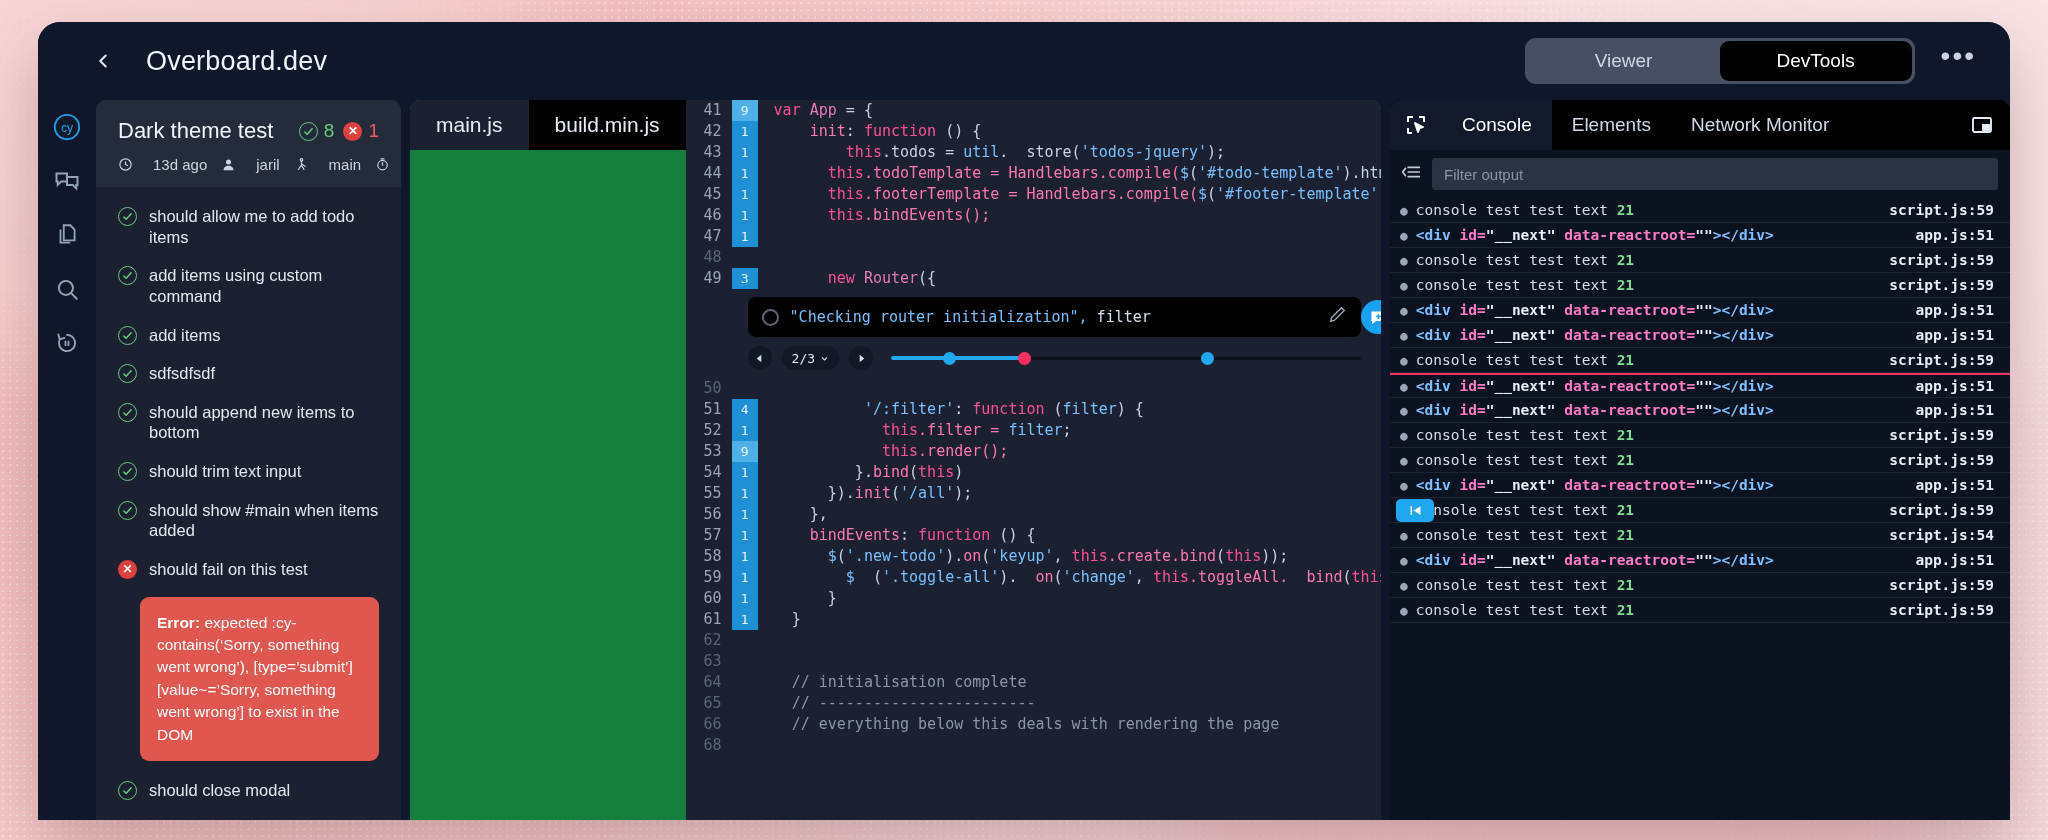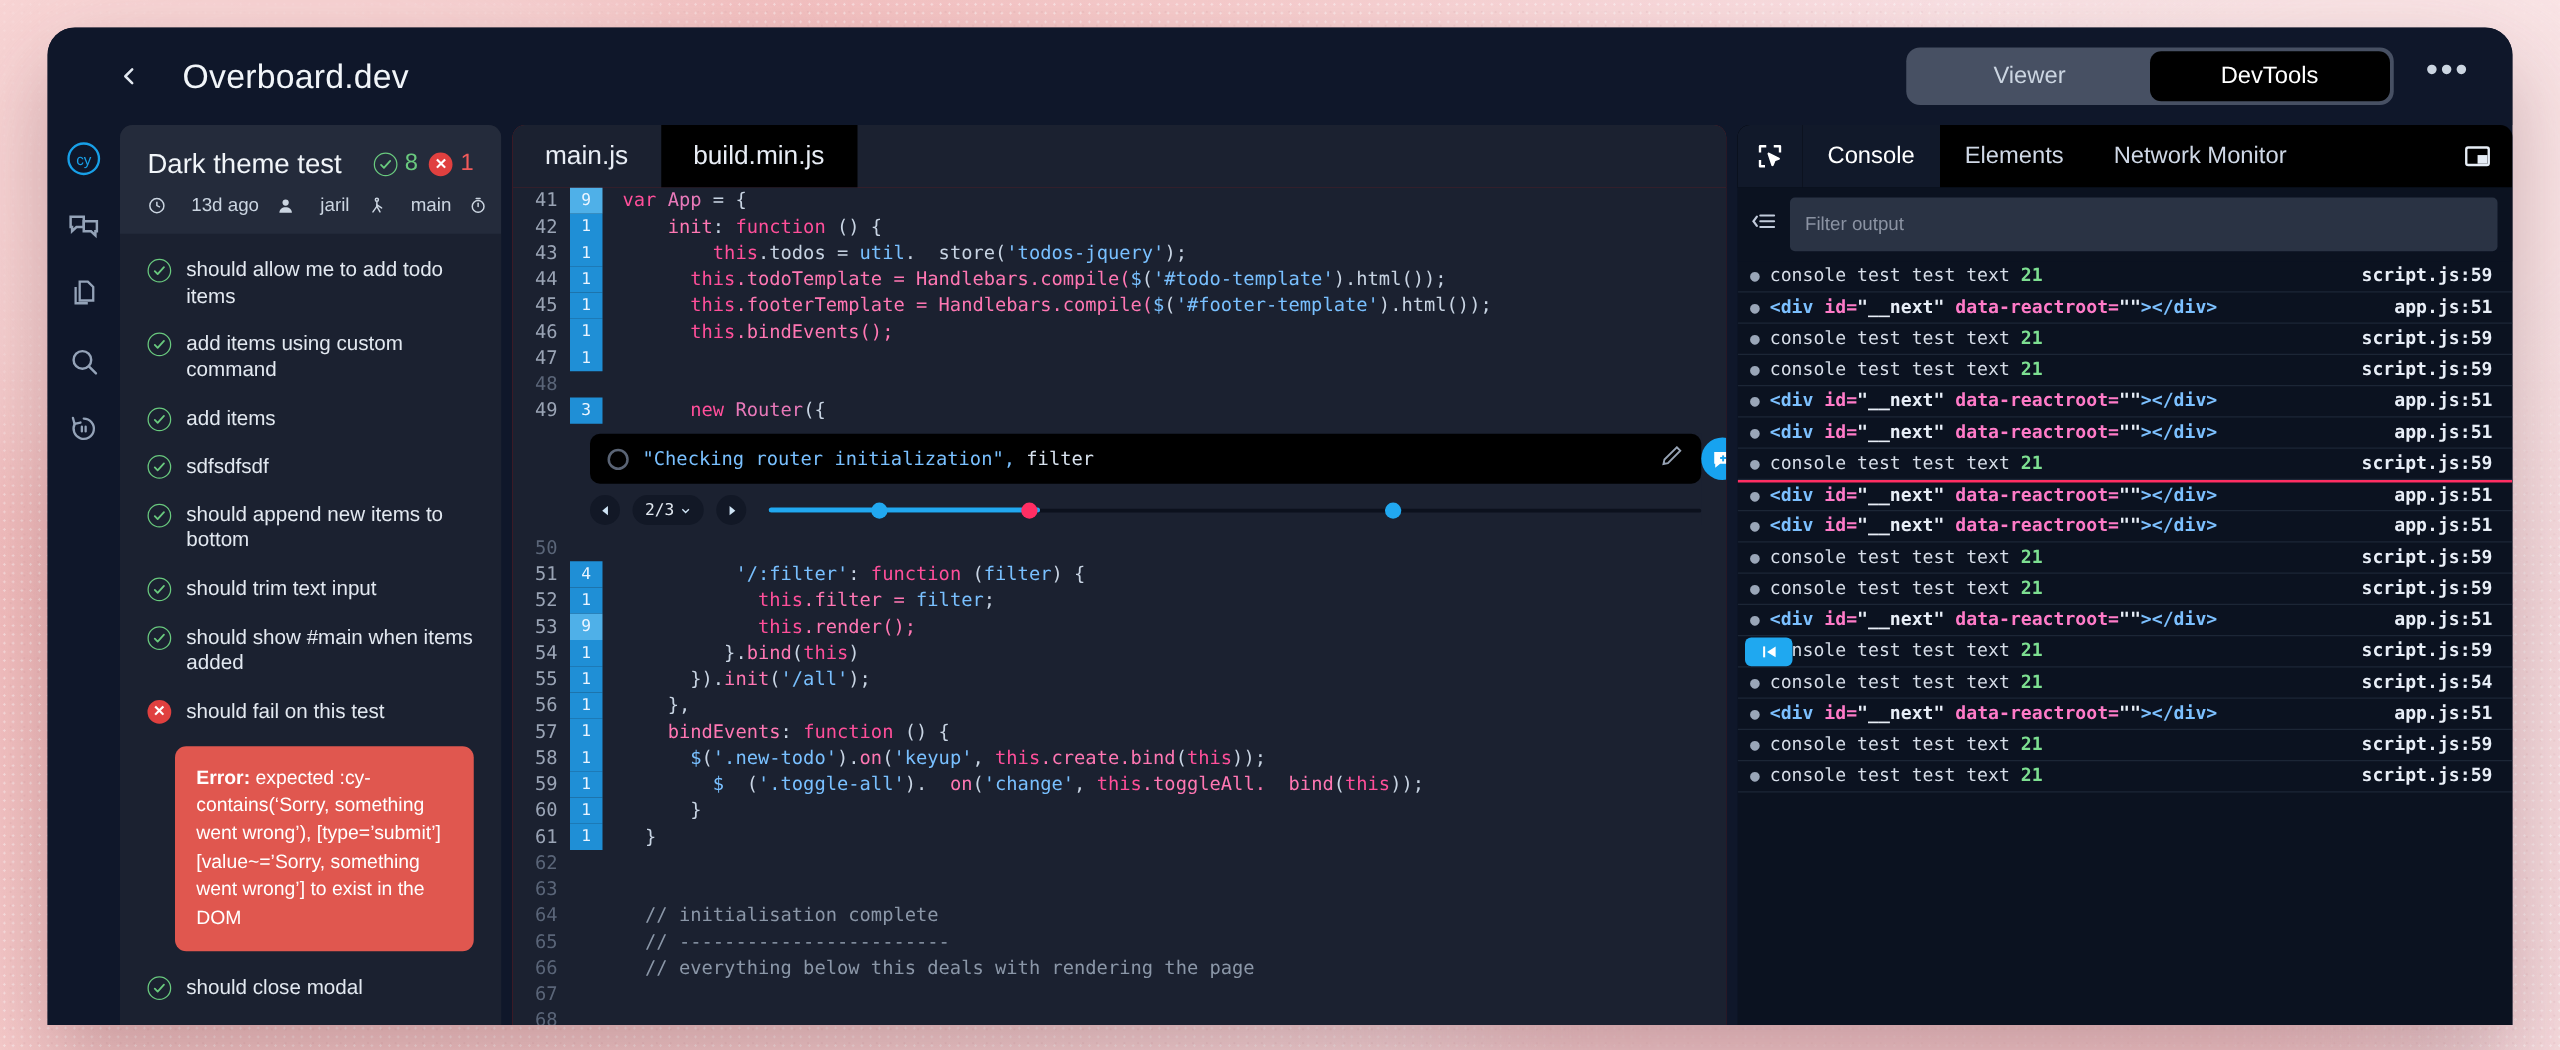--- a/index.html
+++ b/index.html
@@ -135,24 +135,24 @@
     background: #e0574f;
     border-radius: 9px;
     padding: 15px 17px;
     color: #fff; font-size: 15.5px; line-height: 1.45;
   }
   .error-box b { font-weight: bold; }
 
   
   .code-panel {
     flex: 1; min-width: 0;
-    background: #7f1d1d;
+    background: #15803d;
     border-radius: 10px 10px 0 0;
     margin-right: 9px;
-    display: flex; flex-direction: column;
+    display: flex; flex-direction: row;
     overflow: hidden;
   }
   .code-tabs { display: flex; height: 50px; background: #1b2130; flex: 0 0 50px; }
   .code-tab {
     display: flex; align-items: center; padding: 0 26px;
     font-size: 21px; color: #e8edf5; cursor: pointer;
   }
   .code-tab.active { background: #000; }
   .code-area {
     flex: 1; background: #1b2130; position: relative;
@@ -261,21 +261,21 @@
   }
   .dev-tab.active { background: #11192a; color: #fff; }
   .dev-dock { margin-left: auto; display: flex; align-items: center; padding-right: 16px; cursor: pointer; }
 
   .filter-bar {
     display: flex; align-items: center; gap: 10px;
     padding: 8px 12px 8px 10px; background: #0b1220; flex: 0 0 auto;
   }
   .filter-icon { color: #c2cbdb; flex: 0 0 auto; cursor: pointer; }
   .filter-input {
-    flex: 1; height: 43px; background: #2a3344;
+    flex: 1; height: 32px; background: #2a3344;
     border: none; border-radius: 4px; color: #e2e8f0;
     font-size: 15px; padding: 0 12px; outline: none;
     font-family: "Liberation Sans", sans-serif;
   }
   .filter-input::placeholder { color: #8b93a3; }
 
   .console-list { flex: 1; overflow: hidden; }
   .log-row {
     display: flex; align-items: center;
     height: 25px; padding: 0 16px 0 10px;
@@ -669,25 +669,20 @@
             </div>
             <div class="code-line">
               <span class="ln dim">65</span>
               <span class="cov none"></span>
               <span class="code-text"><span class="cm">  // ------------------------</span></span>
             </div>
             <div class="code-line">
               <span class="ln dim">66</span>
               <span class="cov none"></span>
               <span class="code-text"><span class="cm">  // everything below this deals with rendering the page</span></span>
-            </div>
-            <div class="code-line">
-              <span class="ln dim">67</span>
-              <span class="cov none"></span>
-              <span class="code-text"></span>
             </div>
             <div class="code-line">
               <span class="ln dim">68</span>
               <span class="cov none"></span>
               <span class="code-text"></span>
             </div>
           </div>
       </div>
     </div>
 

